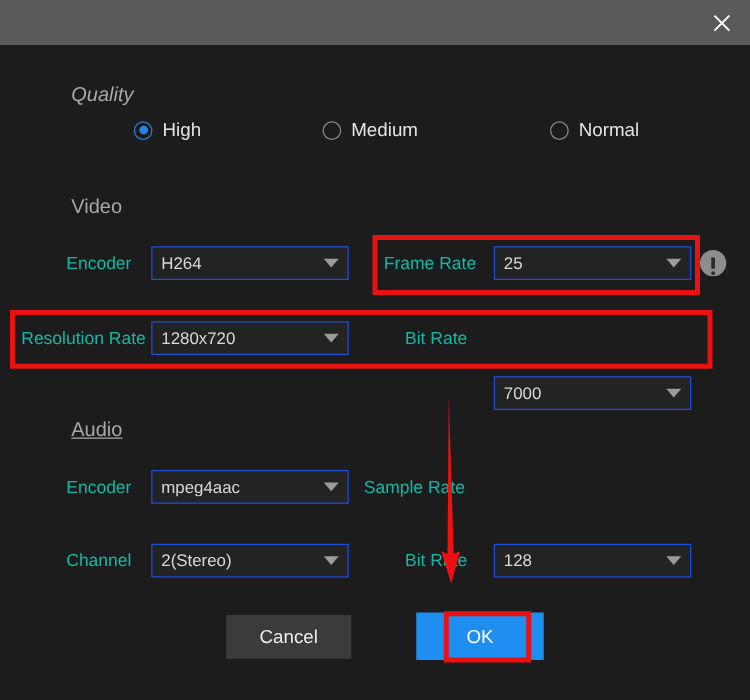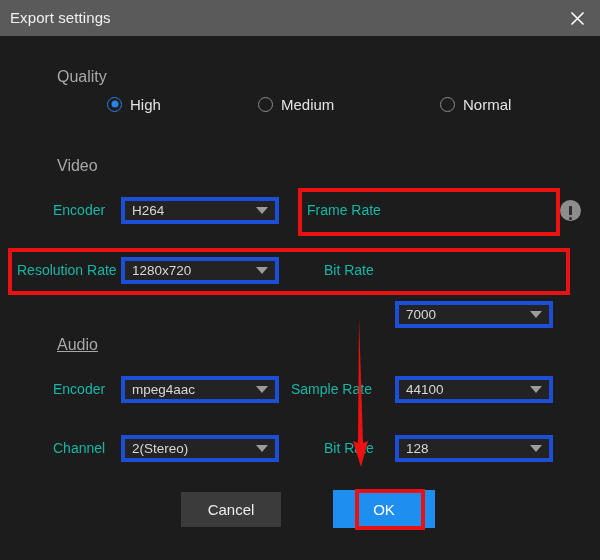--- a/index.html
+++ b/index.html
@@ -31,21 +31,21 @@
     width: 46px; height: 36px;
     display: flex; align-items: center; justify-content: center;
   }
   .close-btn svg { display: block; }
 
   
   .section-title {
     position: absolute;
     font-size: 16px; color: #a8a8a8;
   }
-  #quality-title { left: 57px; top: 68px; }
+  #quality-title { left: 57px; top: 68px; font-style: italic; }
   #video-title   { left: 57px; top: 157px; }
   #audio-title   { left: 57px; top: 336px; text-decoration: underline; }
 
   
   .radio-row { position: absolute; left: 0; top: 93px; width: 600px; height: 22px; padding-left: 22px; }
   .radio-opt {
     position: absolute; display: flex; align-items: center; gap: 8px;
     height: 22px;
   }
   #radio-high   { left: 107px; }
@@ -67,21 +67,21 @@
 
   
   .field-label {
     position: absolute; font-size: 14px; color: #14b8a6;
     white-space: nowrap; line-height: 27px; height: 27px;
   }
 
   
   .dropdown {
     position: absolute; height: 27px;
-    background: #232323; border: 4px solid #1d4ed8;
+    background: #232323; border: 1px solid #1d4ed8;
     display: flex; align-items: center;
   }
   .dropdown .val {
     flex: 1 1 auto; padding-left: 7px;
     font-size: 13.5px; color: #d8d8d8;
     white-space: nowrap; overflow: hidden;
   }
   .dropdown .caret {
     flex: 0 0 auto; width: 26px; height: 100%;
     display: flex; align-items: center; justify-content: center;
@@ -159,21 +159,20 @@
     position: absolute; left: 330px; top: 315px;
     width: 60px; height: 165px; pointer-events: none;
   }
 </style>
 </head>
 <body>
 
 <div class="dialog">
 
   <div class="titlebar">
-    <div class="titlebar-text">Export settings</div>
     <div class="close-btn">
       <span>
         <svg width="15" height="15" viewBox="0 0 15 15">
           <path d="M1.5 1.5 L13.5 13.5 M13.5 1.5 L1.5 13.5" stroke="#ffffff" stroke-width="1.6"></path>
         </svg>
       </span>
     </div>
   </div>
 
   <div class="section-title" id="quality-title">Quality</div>
@@ -196,20 +195,26 @@
 
   <div class="field-label" id="lbl-v-encoder">Encoder</div>
   <div class="dropdown" id="dd-v-encoder">
     <span class="val">H264</span>
     <span class="caret">
         <i></i>
       </span>
   </div>
 
   <div class="field-label" id="lbl-framerate">Frame Rate</div>
+  <div class="dropdown" id="dd-framerate">
+    <span class="val">25</span>
+    <span class="caret">
+        <i></i>
+      </span>
+  </div>
 
   <div class="info-icon">
       <span></span>
     </div>
 
   <div class="field-label" id="lbl-resolution">Resolution Rate</div>
   <div class="dropdown" id="dd-resolution">
     <span class="val">1280x720</span>
     <span class="caret">
         <i></i>
@@ -228,26 +233,20 @@
 
   <div class="field-label" id="lbl-a-encoder">Encoder</div>
   <div class="dropdown" id="dd-a-encoder">
     <span class="val">mpeg4aac</span>
     <span class="caret">
         <i></i>
       </span>
   </div>
 
   <div class="field-label" id="lbl-samplerate">Sample Rate</div>
-  <div class="dropdown" id="dd-samplerate">
-    <span class="val">44100</span>
-    <span class="caret">
-        <i></i>
-      </span>
-  </div>
 
   <div class="field-label" id="lbl-channel">Channel</div>
   <div class="dropdown" id="dd-channel">
     <span class="val">2(Stereo)</span>
     <span class="caret">
         <i></i>
       </span>
   </div>
 
   <div class="field-label" id="lbl-a-bitrate">Bit Rate</div>

